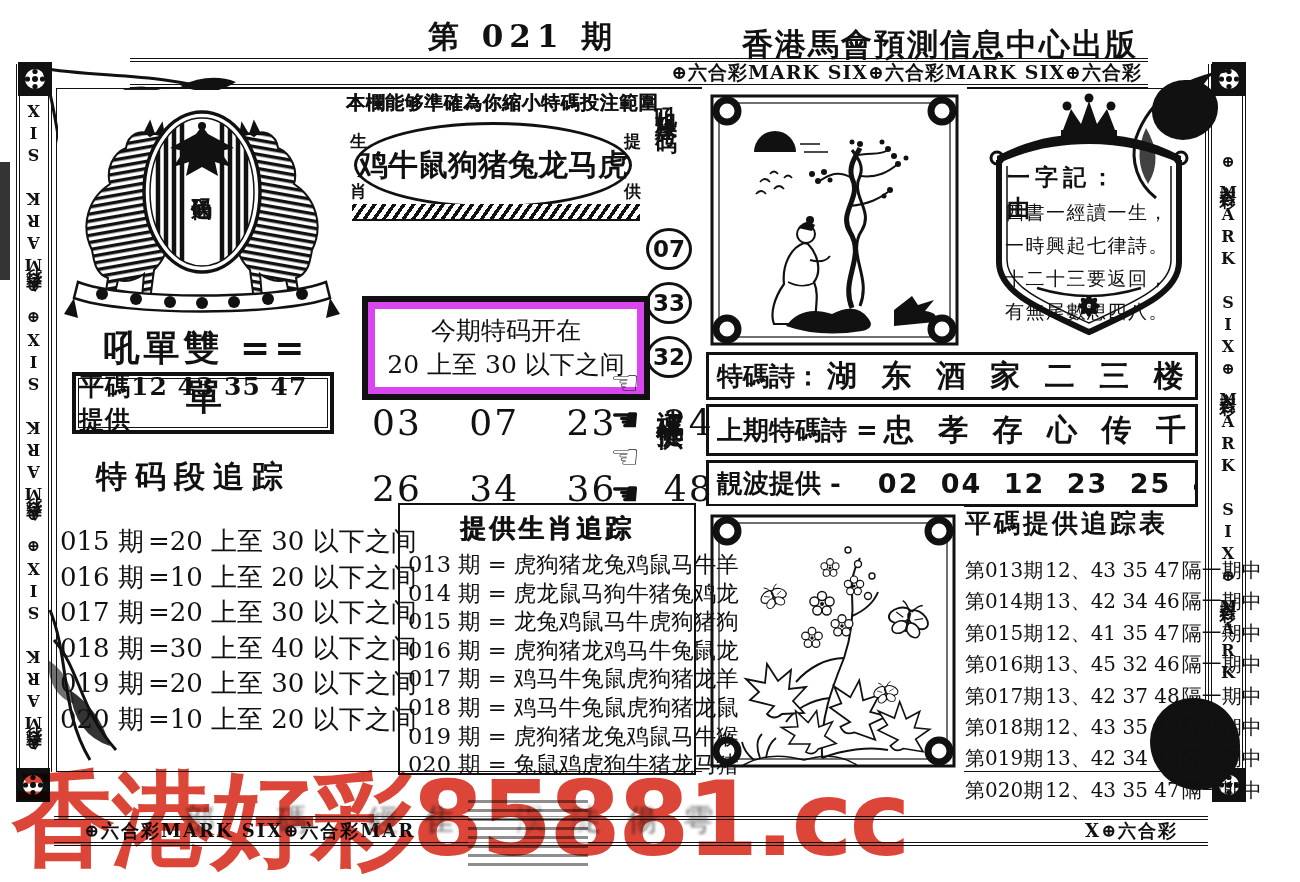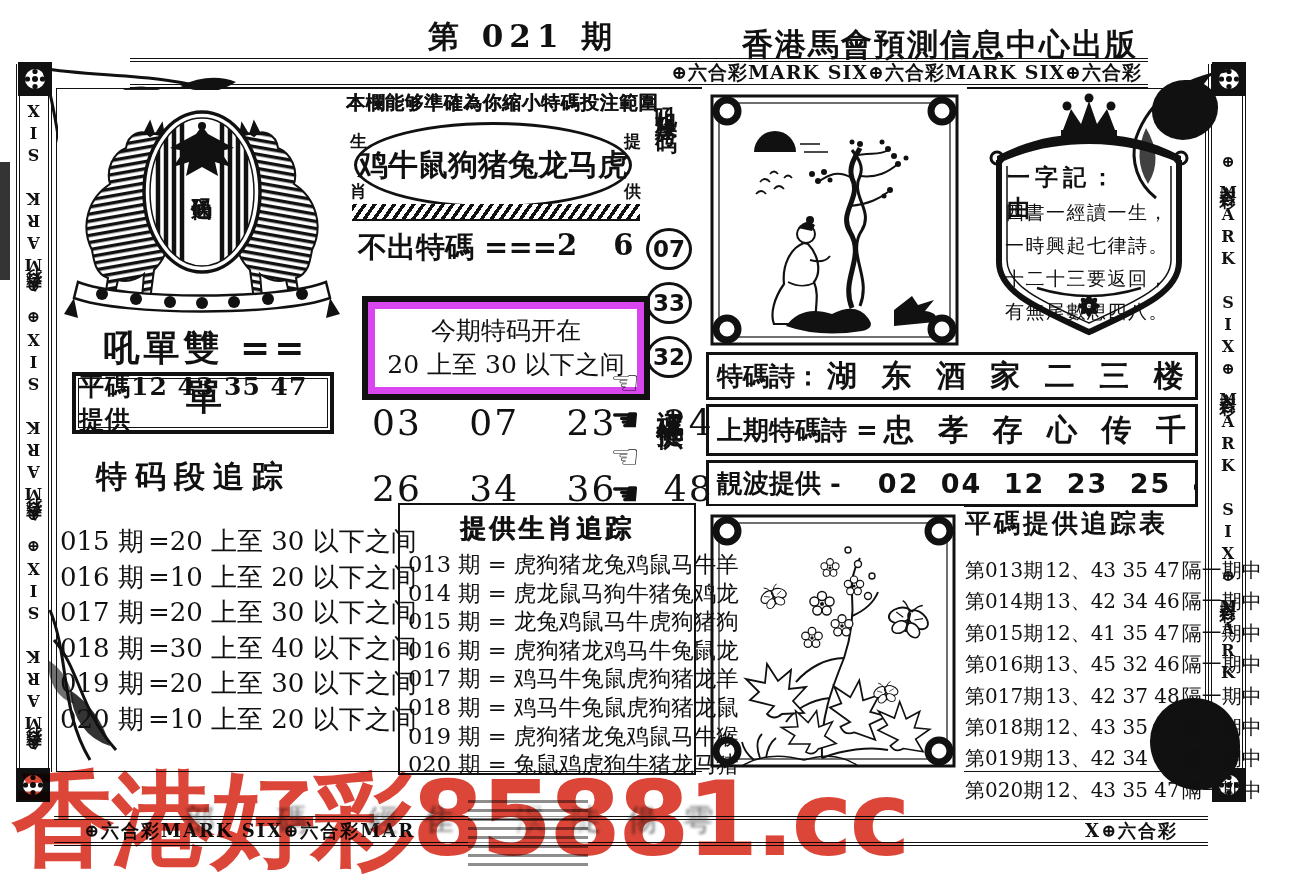--- a/index.html
+++ b/index.html
@@ -237,24 +237,20 @@
   </div>
 
   <div class="abs claim">本欄能够準確為你縮小特碼投注範圍</div>
   <div class="abs oval">鸡牛鼠狗猪兔龙马虎</div>
   <span class="abs oval-lbl" style="left:350px;top:130px;">生</span>
   <span class="abs oval-lbl" style="left:350px;top:180px;">肖</span>
   <span class="abs oval-lbl" style="left:624px;top:130px;">提</span>
   <span class="abs oval-lbl" style="left:624px;top:180px;">供</span>
   <div class="abs zigzag"></div>
 
-  <div class="abs notout">
-    <span>不出特碼 ===</span>
-    <span style="word-spacing:26px;margin-right:16px;">2  6</span>
-  </div>
 
   <div class="abs special-box">
     <div class="special-box-inner">
       <span>今期特码开在</span>
       <span>20 上至 30 以下之间</span>
     </div>
   </div>
 
   <div class="abs numrow" style="left:372px;top:402px;">03 07 23 24</div>
   <div class="abs numrow" style="left:372px;top:468px;">26 34 36 48</div>

